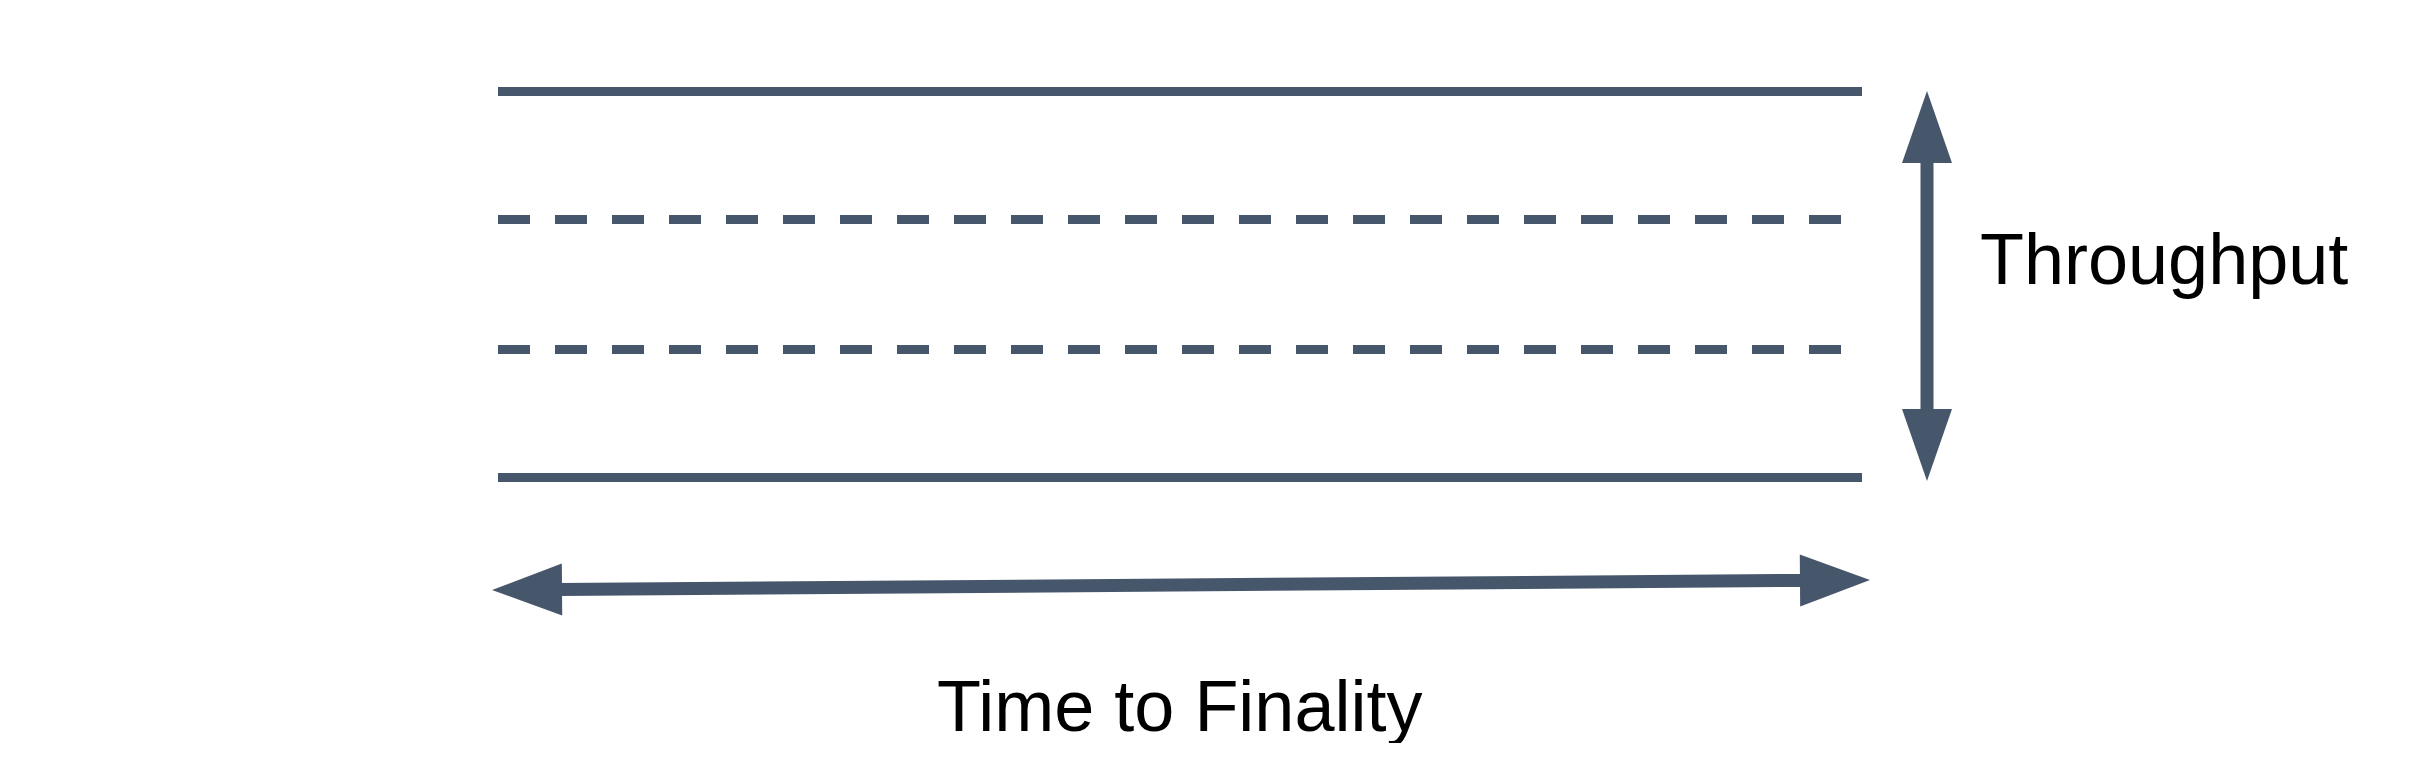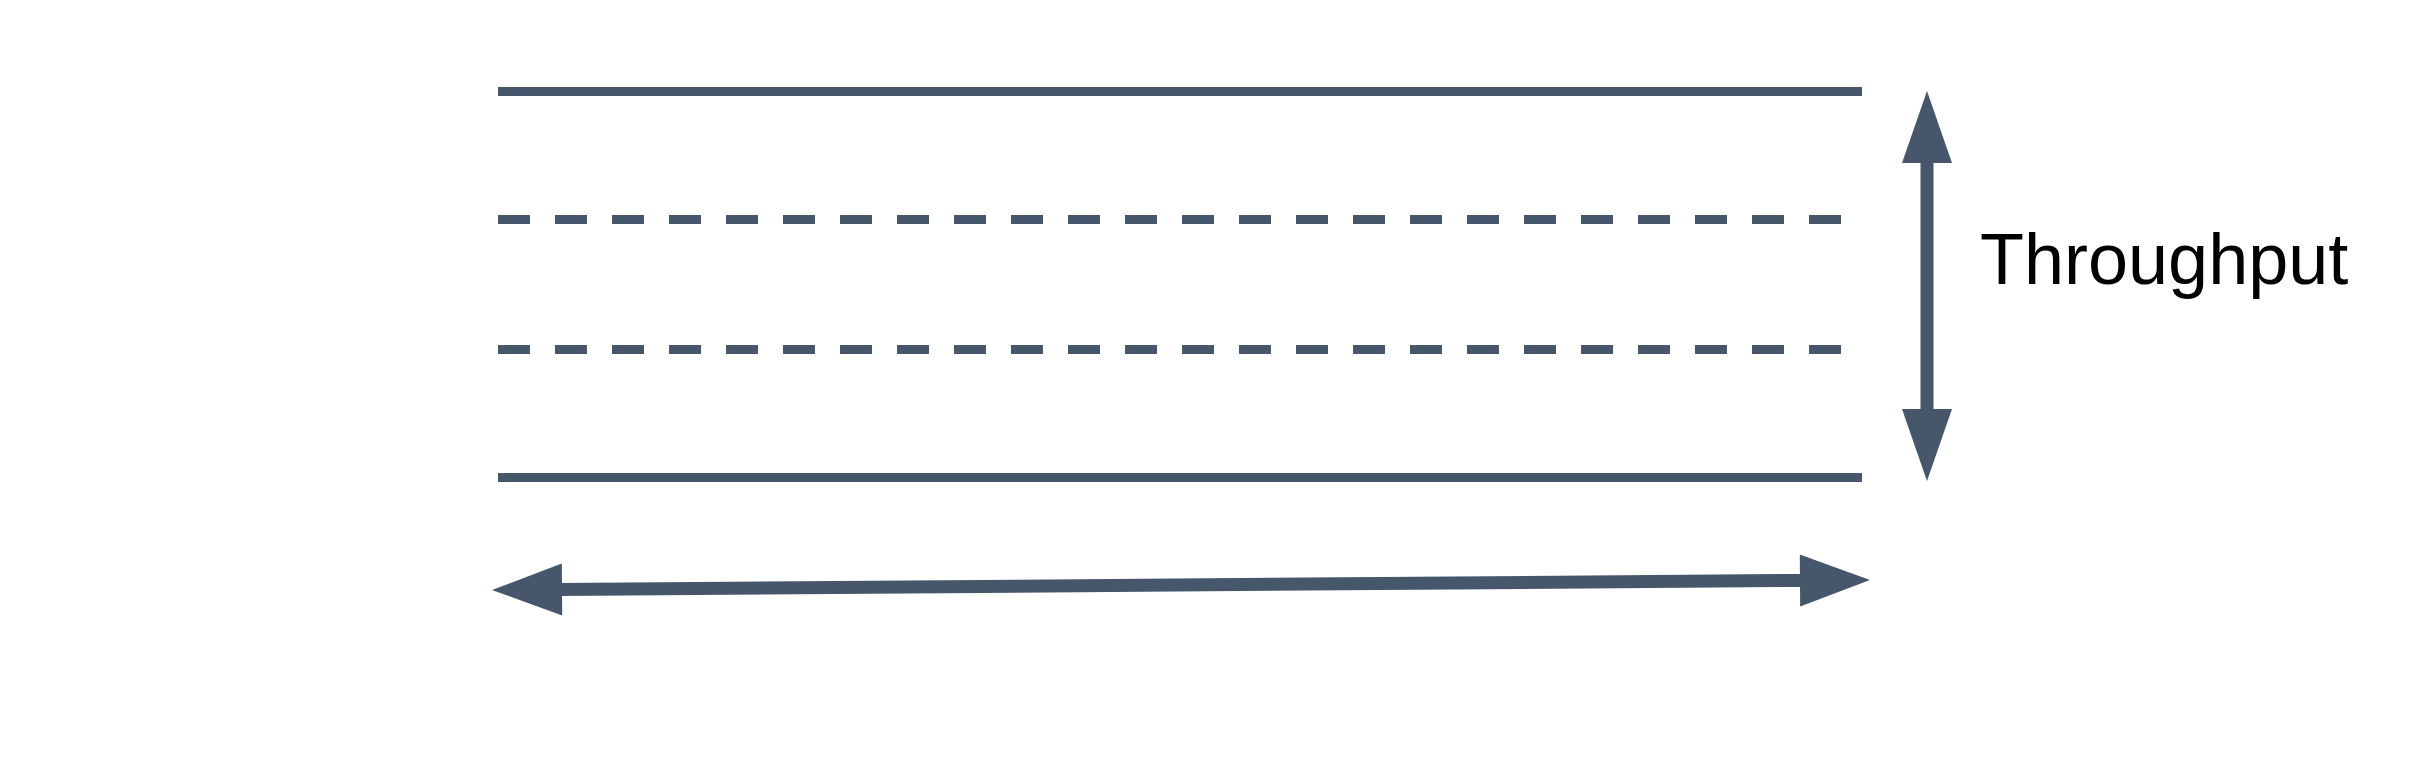--- a/index.html
+++ b/index.html
@@ -96,14 +96,15 @@
   </svg>
 
   <svg class="arrow arrow-horizontal" width="1378" height="54" viewBox="0 0 1378 54" aria-hidden="true">
     <polygon points="0,27 70,1 70,53" fill="currentColor"></polygon>
     <rect x="66" y="20.5" width="1246" height="13" fill="currentColor"></rect>
     <polygon points="1378,27 1308,1 1308,53" fill="currentColor"></polygon>
   </svg>
 
   <div class="label label-throughput">Throughput</div>
 
+  <div class="label label-time-to-finality">Time to Finality</div>
 
 </div>
 
 </body></html>

